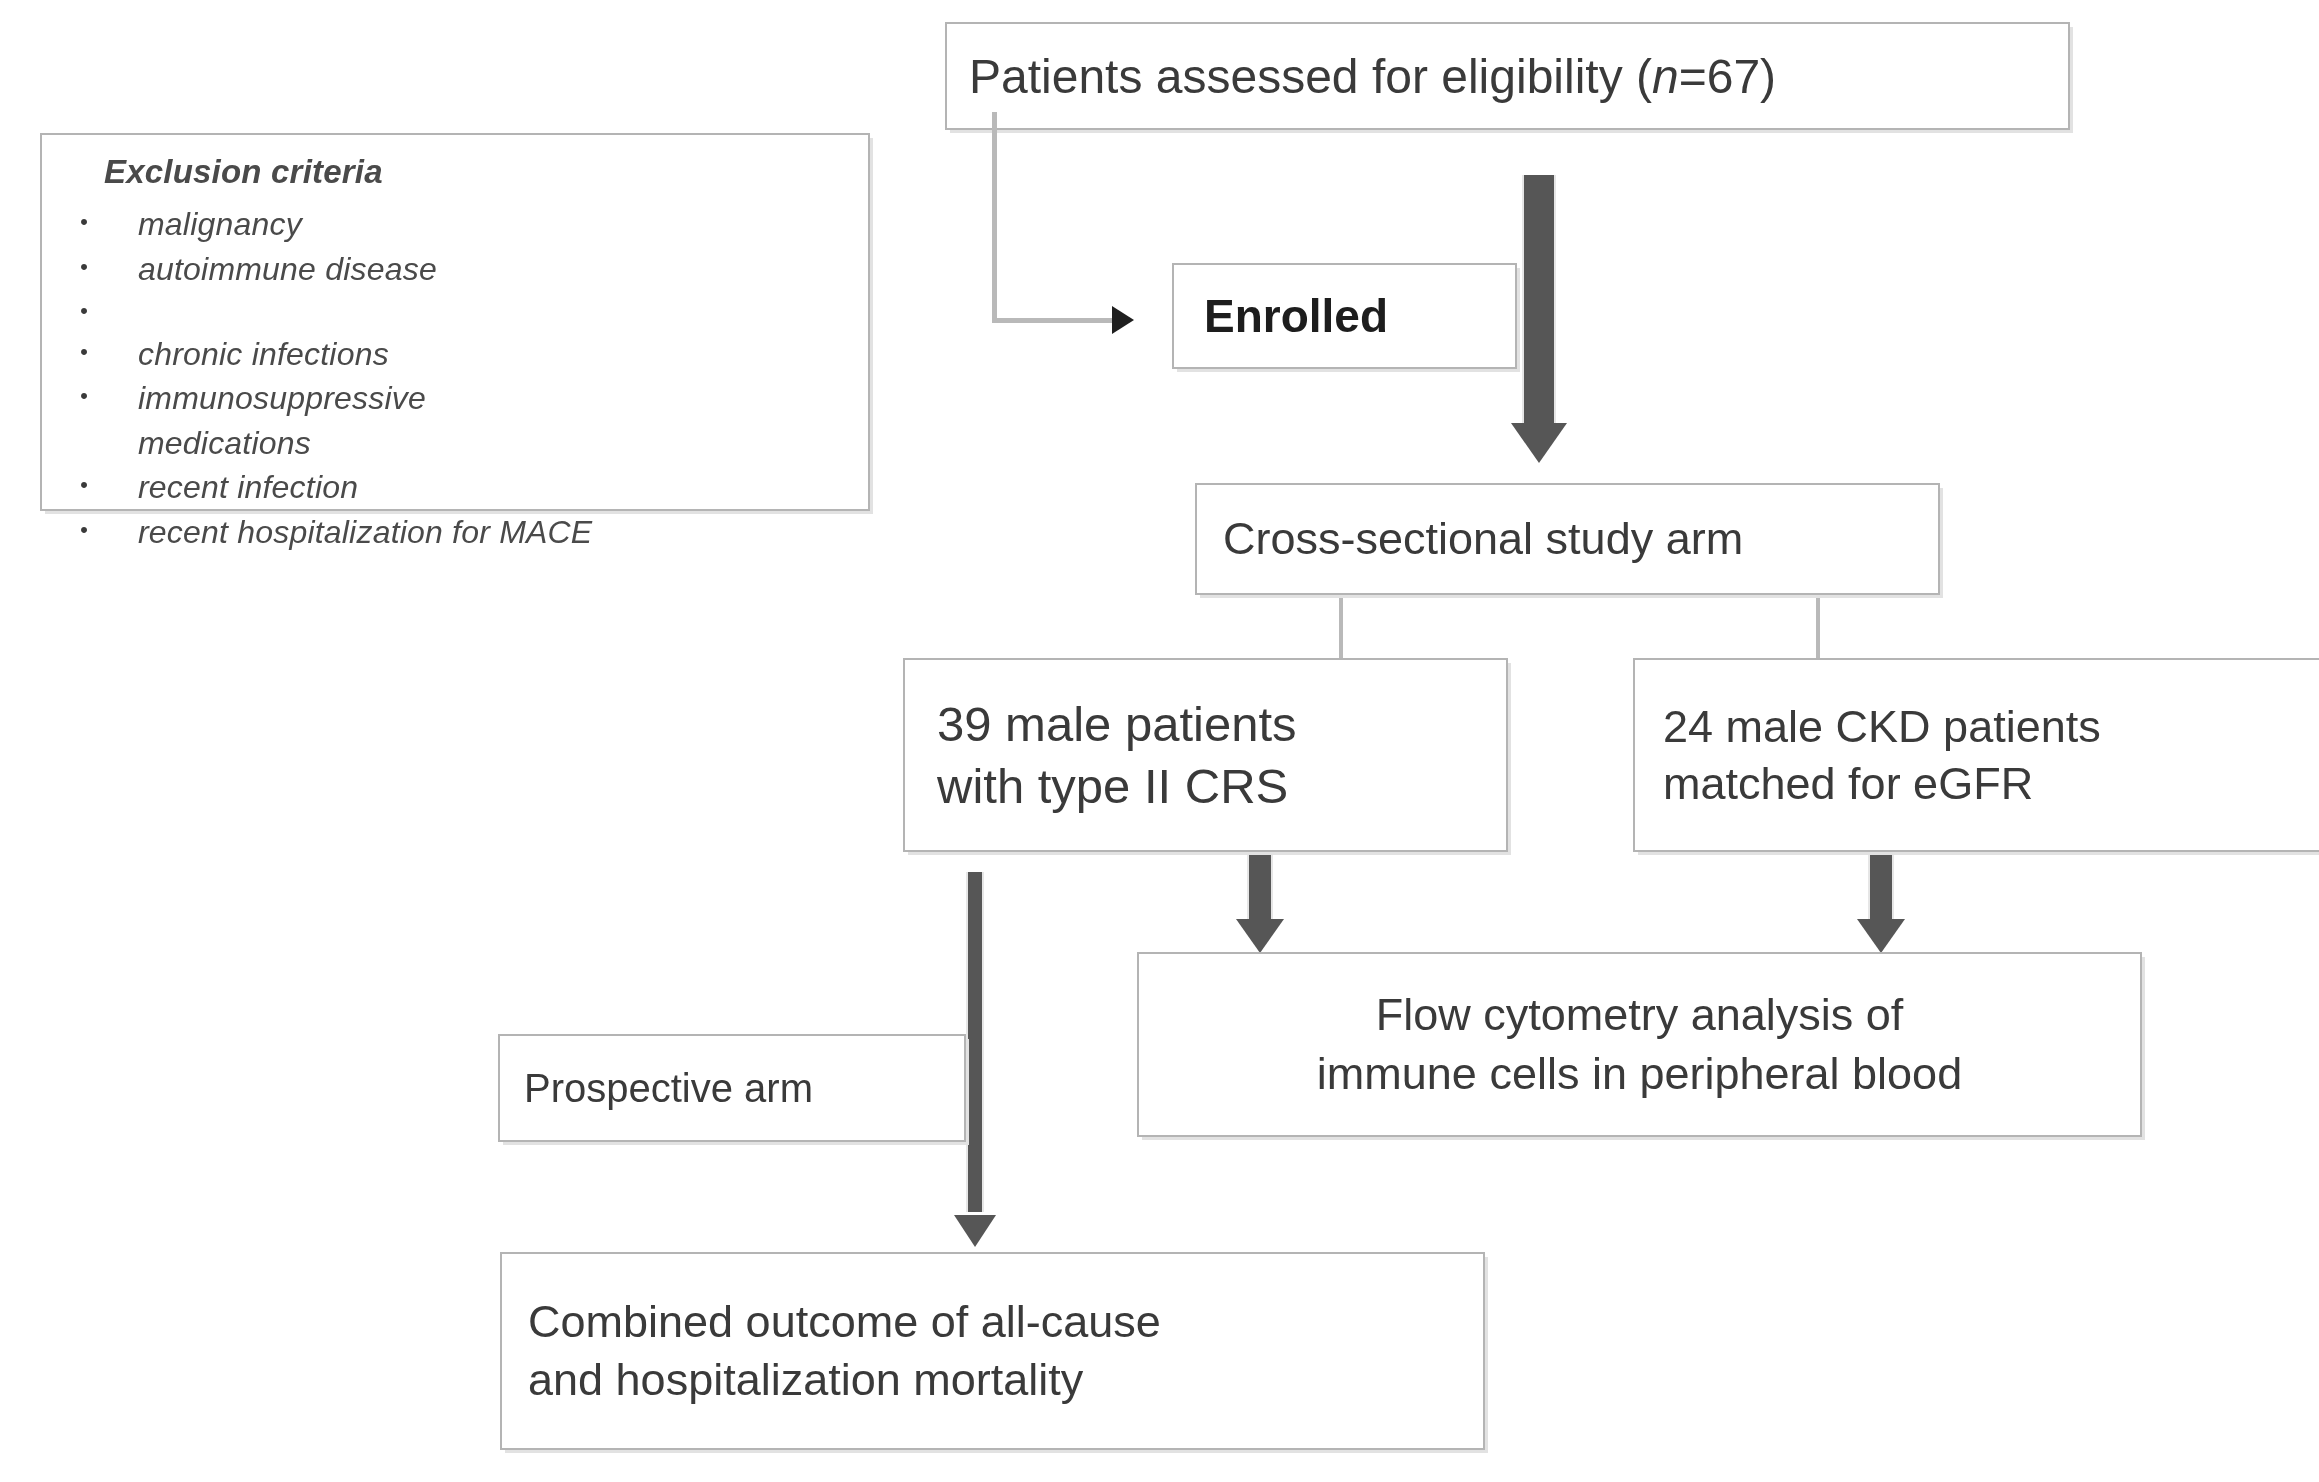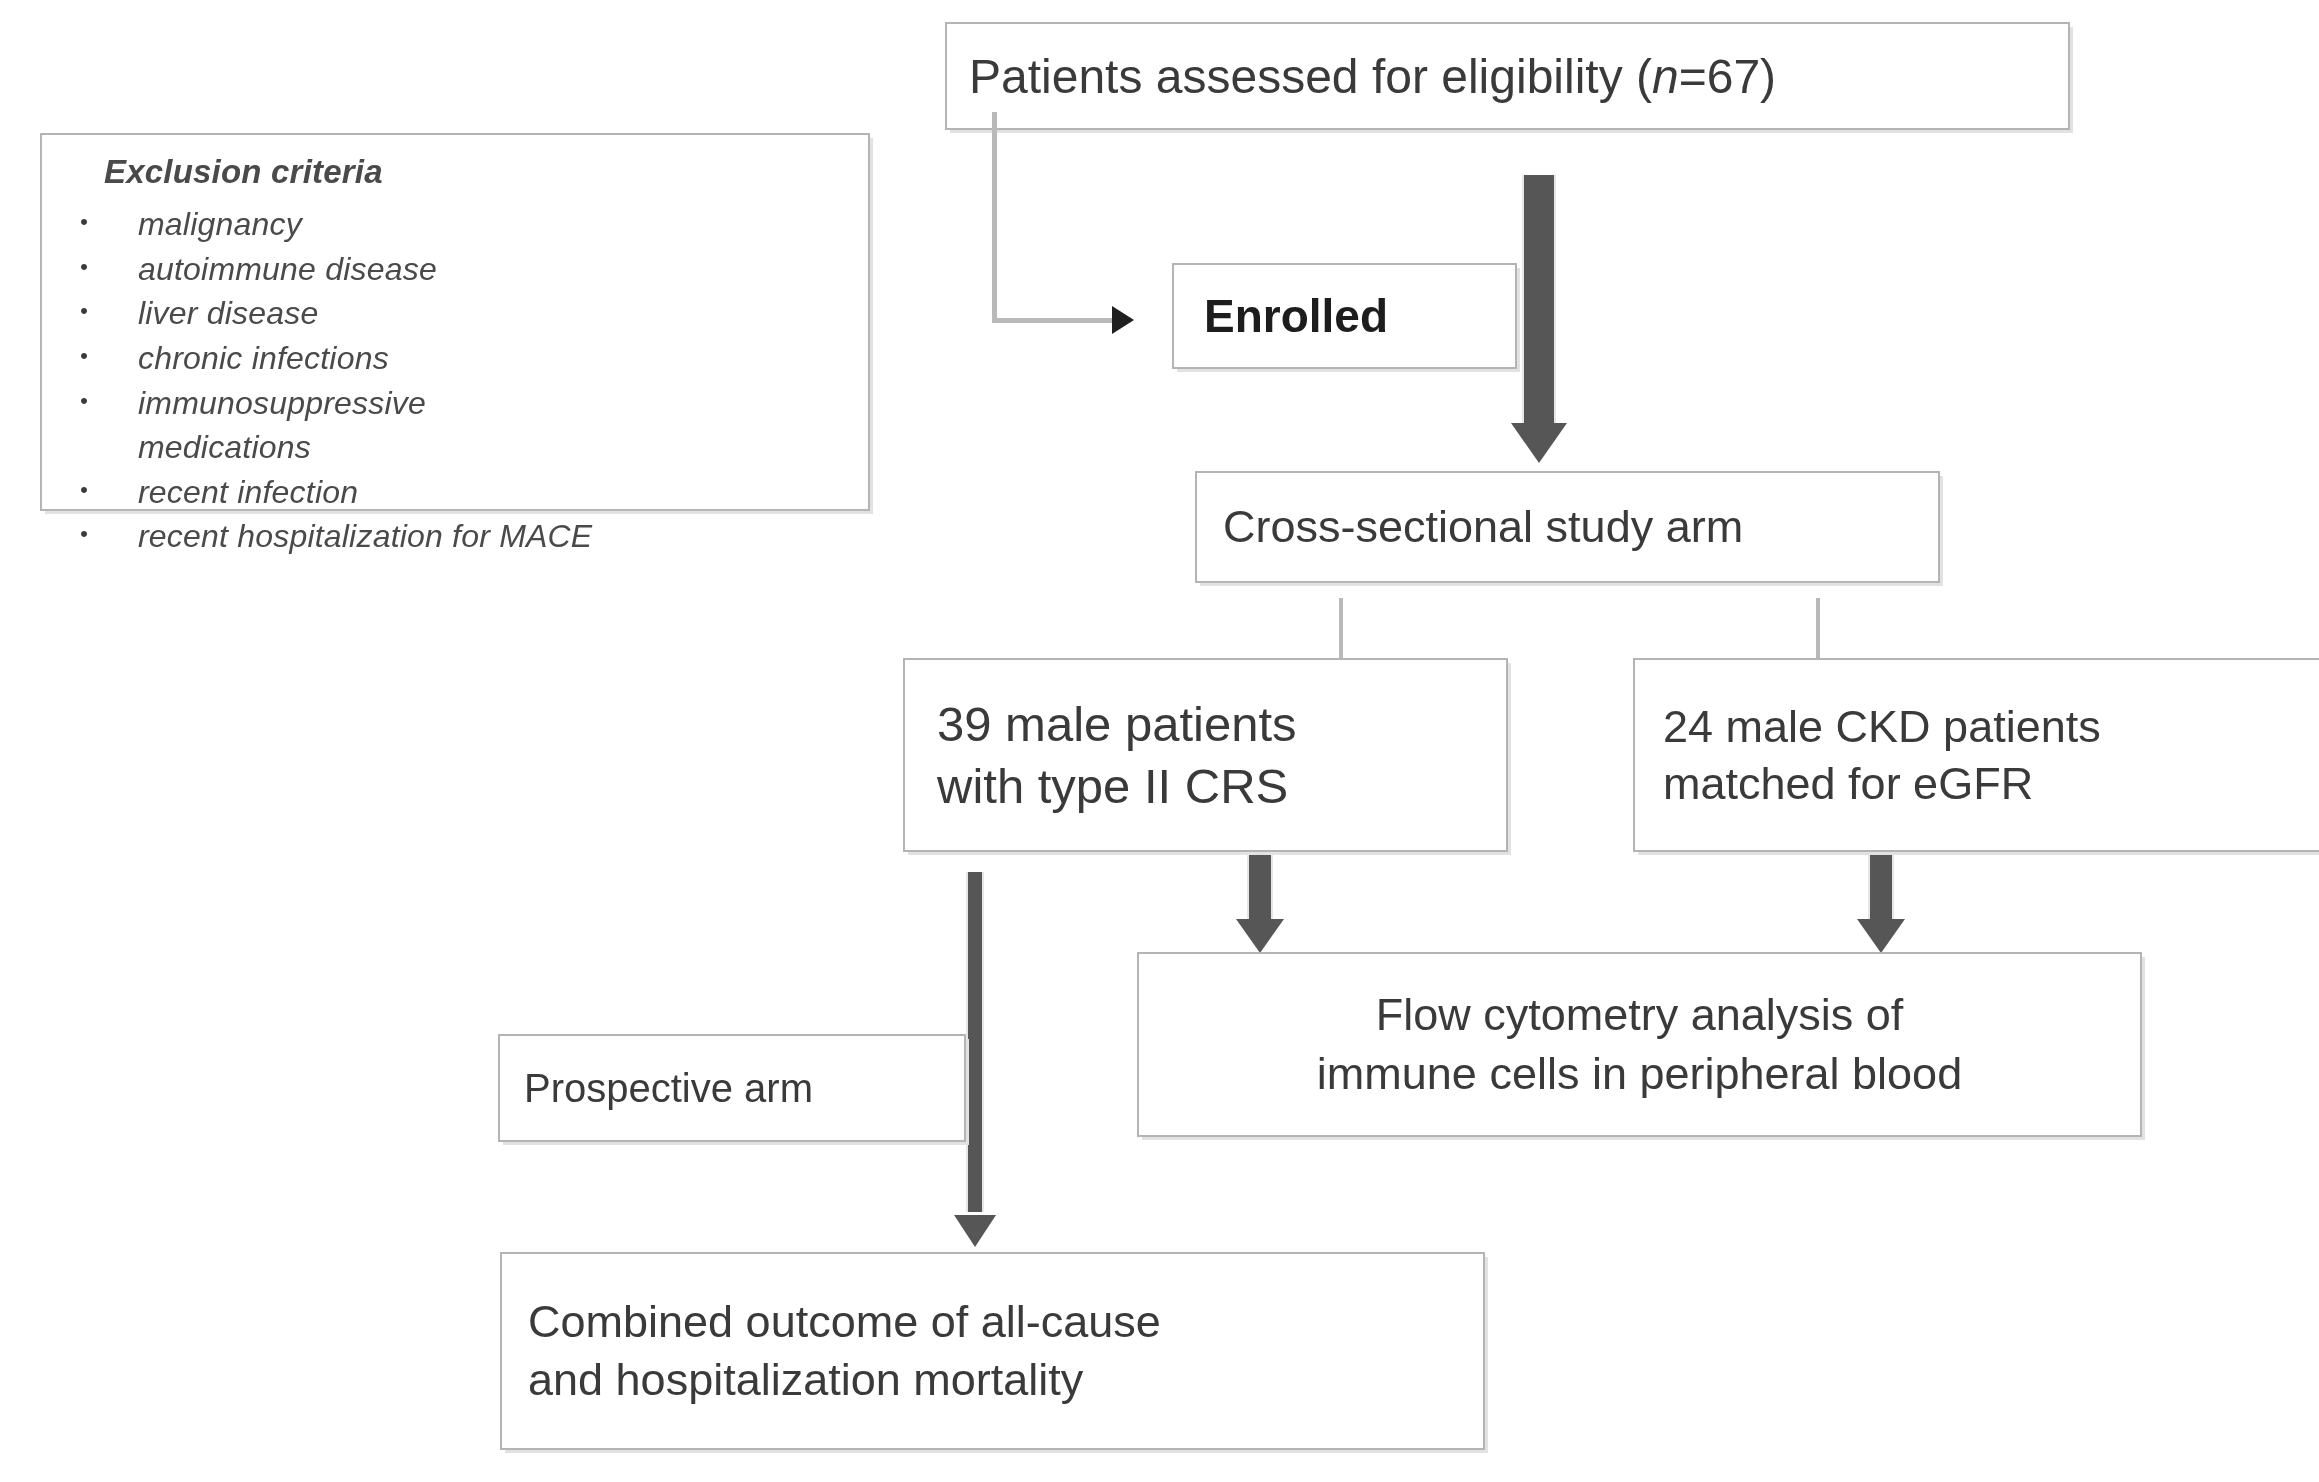--- a/index.html
+++ b/index.html
@@ -86,21 +86,21 @@
 
   #box-enrolled {
     left: 1172px; top: 263px; width: 345px; height: 106px;
     font-size: 46px;
     font-weight: bold;
     color: #1d1d1d;
     padding-left: 30px;
   }
 
   #box-crosssectional {
-    left: 1195px; top: 471px; width: 745px; height: 112px;
+    left: 1195px; top: 483px; width: 745px; height: 112px;
     font-size: 45px;
     padding-left: 26px;
   }
 
   #box-crs39 {
     left: 903px; top: 658px; width: 605px; height: 194px;
     font-size: 49px;
     line-height: 1.27;
     padding-left: 32px;
   }
@@ -211,21 +211,20 @@
       <li class="excl-item">
         <span class="excl-bullet">•</span>
         <span class="excl-text">malignancy</span>
       </li>
       <li class="excl-item">
         <span class="excl-bullet">•</span>
         <span class="excl-text">autoimmune disease</span>
       </li>
       <li class="excl-item">
         <span class="excl-bullet">•</span>
-        <span class="excl-text">liver disease</span>
       </li>
       <li class="excl-item">
         <span class="excl-bullet">•</span>
         <span class="excl-text">chronic infections</span>
       </li>
       <li class="excl-item">
         <span class="excl-bullet">•</span>
         <span class="excl-text"> immunosuppressive</span>
       </li>
       <li class="excl-item">

